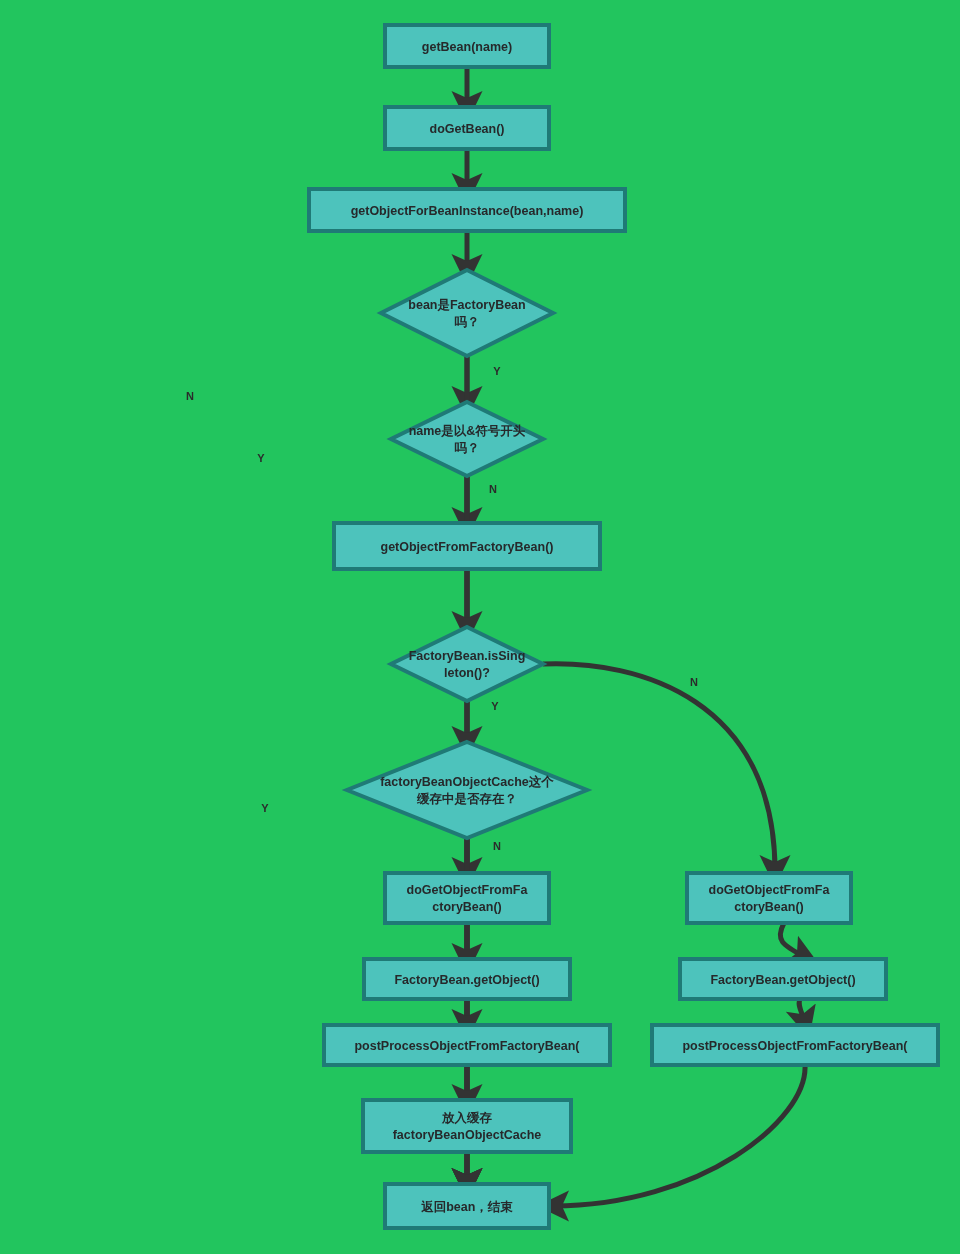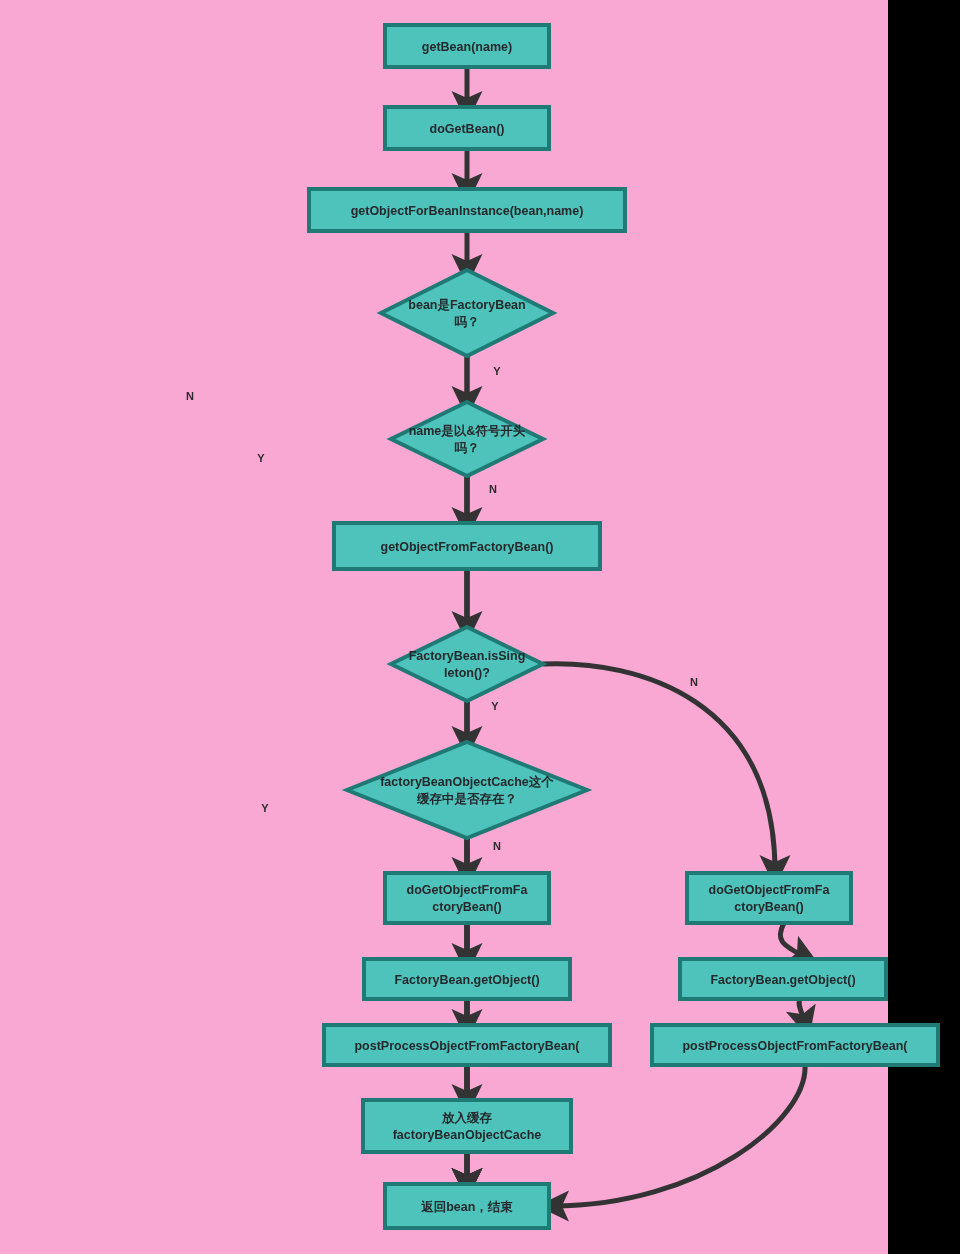--- a/index.html
+++ b/index.html
@@ -1,18 +1,18 @@
 <!DOCTYPE html>
 <html><head>
 <meta charset="utf-8">
 <style>
   html,body{margin:0;padding:0;background:#000;}
   body{width:960px;height:1254px;overflow:hidden;
        font-family:"Liberation Sans","DejaVu Sans",sans-serif;}
-  #stage{position:relative;width:888px;height:1254px;background:#f9a8d4;}
+  #stage{position:relative;width:960px;height:1254px;background:#22c55e;}
   svg#flow{position:absolute;left:0;top:0;width:960px;height:1254px;}
   .node-label{font-weight:bold;font-size:12.5px;fill:#26292b;
               font-family:"Liberation Sans","DejaVu Sans",sans-serif;}
   .edge-label{font-weight:bold;font-size:11px;fill:#2b2b2b;
               font-family:"Liberation Sans","DejaVu Sans",sans-serif;}
   .edge-path{fill:none;stroke:#333333;stroke-width:5;stroke-linecap:butt;}
   .node-shape{stroke-width:4;}
 </style>
 </head>
 <body>

